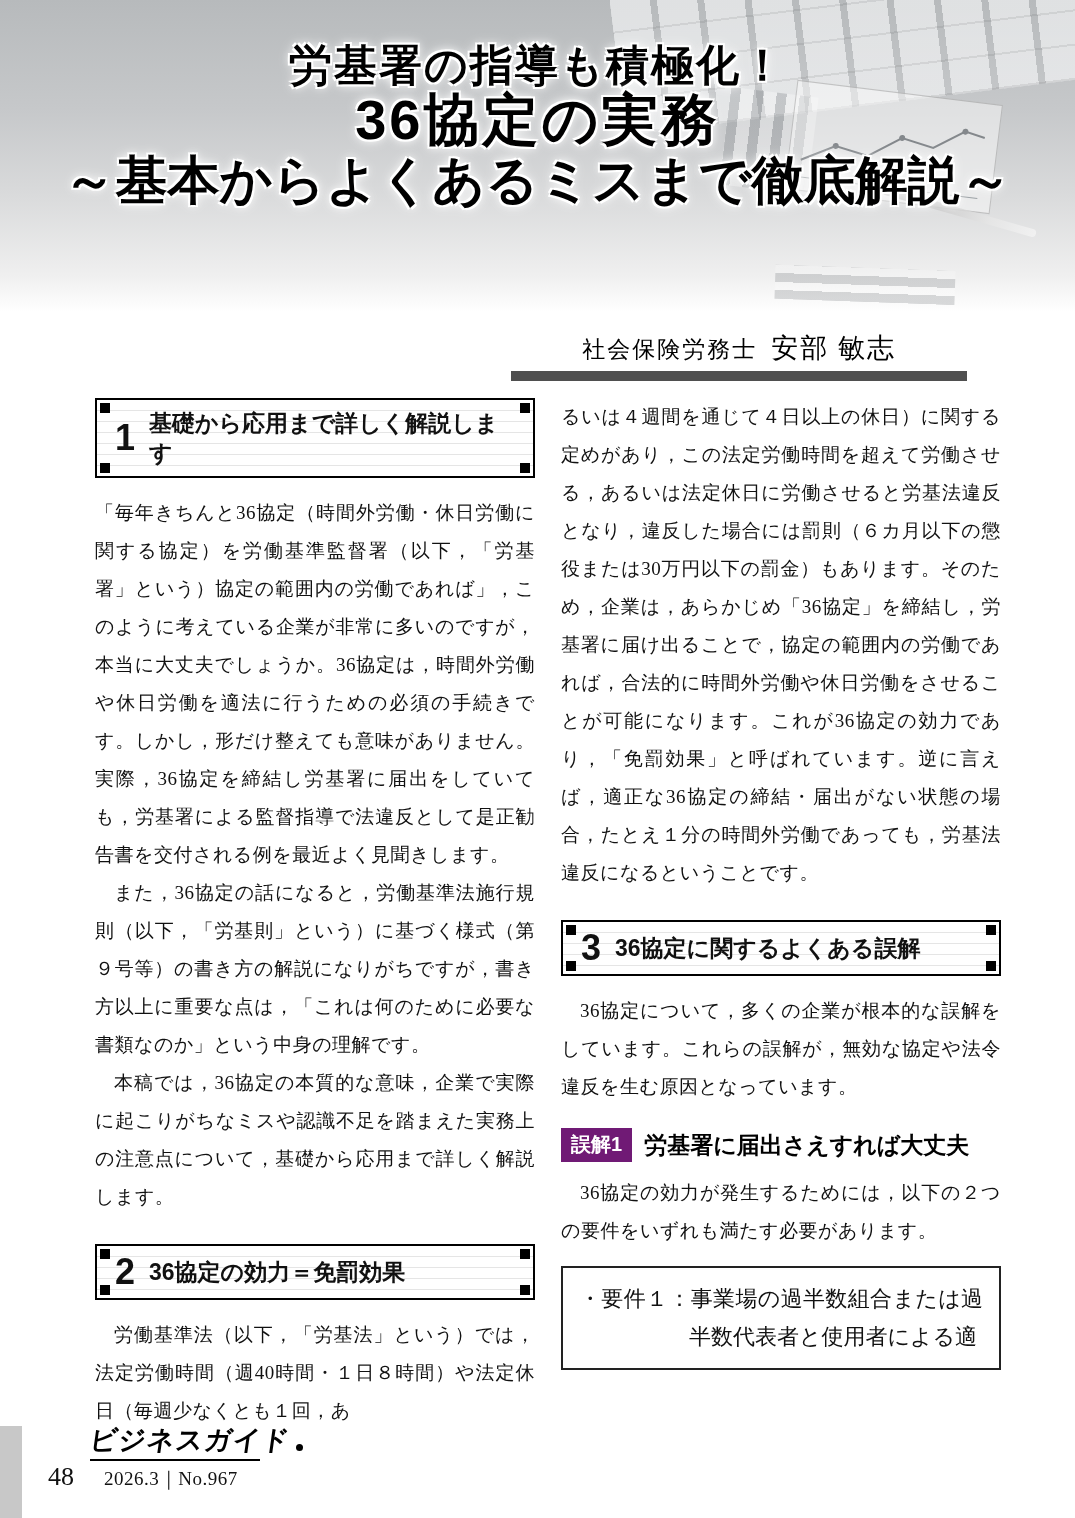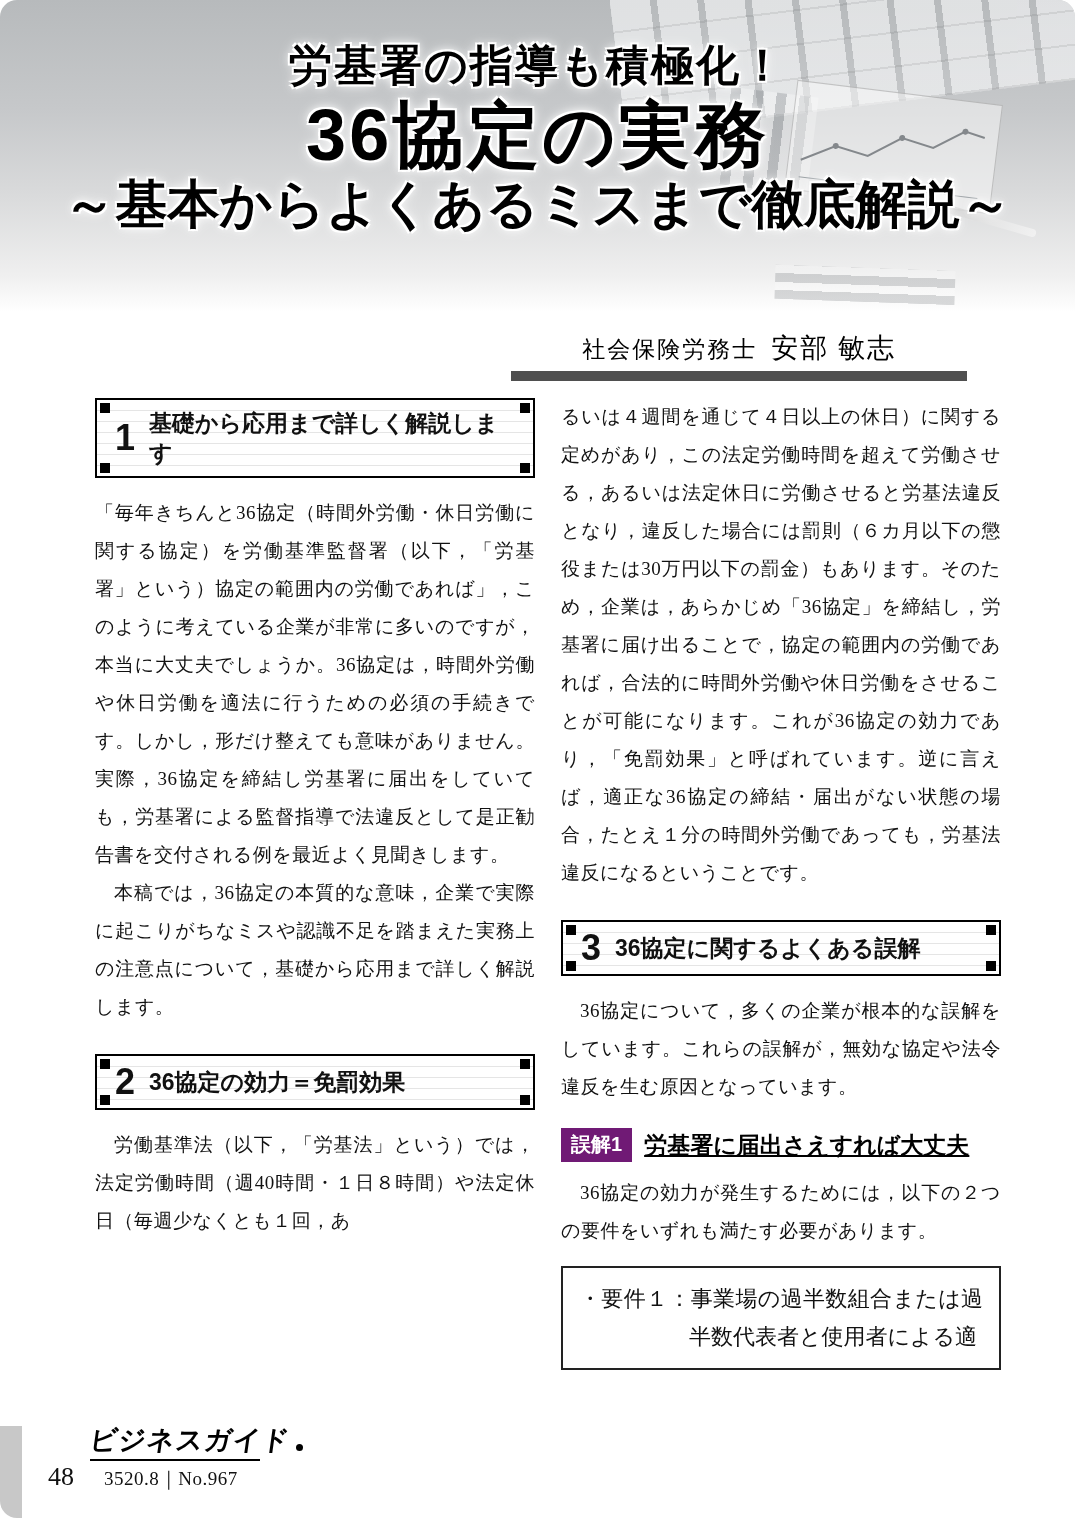--- a/index.html
+++ b/index.html
@@ -1,21 +1,20 @@
 <!DOCTYPE html>
 <html><head>
 <meta charset="utf-8">
 <style>
   html,body { margin:0; padding:0; background:#fff; }
   .page {
     position:relative; width:1075px; height:1518px;
     background:#fff; overflow:hidden;
     font-family:"Liberation Serif","DejaVu Serif",serif;
     color:#111;
-    border-radius:17px;
   }
 
   
   .header {
     position:absolute; top:0; left:0; width:1075px; height:312px;
     background:linear-gradient(180deg,#b7babc 0%,#c6c8ca 35%,#d9dadb 62%,#efefef 88%,#ffffff 100%);
     overflow:hidden;
   }
   .decor-keyboard {
     position:absolute; right:-40px; top:-45px; width:500px; height:150px;
@@ -43,21 +42,21 @@
   .decor-blocks {
     position:absolute; right:120px; top:268px; width:180px; height:34px; opacity:.5;
     background:repeating-linear-gradient(0deg, rgba(120,124,128,.55) 0 9px, rgba(255,255,255,.4) 9px 17px);
     transform:rotate(2deg);
   }
   .titles { position:relative; text-align:center; padding-top:42px;
     font-family:"Liberation Sans","DejaVu Sans",sans-serif; font-weight:900; color:#000;
     text-shadow:-2px -2px 0 #fff, 2px -2px 0 #fff, -2px 2px 0 #fff, 2px 2px 0 #fff, 0 0 9px #fff, 0 0 14px #fff;
   }
   .t1 { font-size:43px; letter-spacing:2px; line-height:1.1; }
-  .t2 { font-size:72px; letter-spacing:3px; line-height:1.12; margin-top:6px; }
+  .t2 { font-size:56px; letter-spacing:3px; line-height:1.12; margin-top:0; }
   .t3 { font-size:52px; letter-spacing:0px; line-height:1.1; margin-top:0; }
 
   
   .author-block { position:absolute; top:330px; right:108px; width:456px; text-align:center; }
   .author-line { font-size:25px; letter-spacing:2px; color:#000; }
   .author-role { font-size:23px; }
   .author-name { font-size:27px; margin-left:14px; }
   .author-bar { height:10px; background:#4f4f4f; margin-top:5px; }
 
   
@@ -82,21 +81,21 @@
   .sec-title { font-weight:900; font-size:23px; line-height:30px; }
   .corner { position:absolute; width:10px; height:10px; background:#000; }
   .c-tl { top:3px; left:3px; } .c-tr { top:3px; right:3px; }
   .c-bl { bottom:3px; left:3px; } .c-br { bottom:3px; right:3px; }
   .mt { margin-top:28px; }
 
   
   .mis-head { display:flex; align-items:center; gap:12px; margin:22px 0 12px 0;
     font-family:"Liberation Sans","DejaVu Sans",sans-serif; }
   .mis-label { background:#701a75; color:#fff; font-weight:700; font-size:20px; padding:3px 10px 4px; }
-  .mis-title { font-weight:900; font-size:23px; color:#000;text-decoration:underline; }
+  .mis-title { font-weight:900; font-size:23px; color:#000; }
 
   
   .req-box { border:2px solid #222; padding:12px 16px; margin-top:16px; }
   .req-text { margin:0; font-size:22px; line-height:38px; letter-spacing:0;
     padding-left:5em; text-indent:-5em; text-align:justify; }
 
   
   .footer-edge { position:absolute; left:0; bottom:0; width:22px; height:92px; background:#c8c8c8; }
   .footer { position:absolute; left:48px; bottom:26px; display:flex; align-items:flex-end; gap:16px; }
   .page-num { font-size:26px; line-height:30px; }
@@ -148,20 +147,21 @@
       <div class="sec-box">
         <span class="corner c-tl"></span>
         <span class="corner c-tr"></span>
         <span class="corner c-bl"></span>
         <span class="corner c-br"></span>
         <span class="sec-num">1</span>
         <span class="sec-title">基礎から応用まで詳しく解説します</span>
       </div>
 
       <p class="para">「毎年きちんと36協定（時間外労働・休日労働に関する協定）を労働基準監督署（以下，「労基署」という）協定の範囲内の労働であれば」，このように考えている企業が非常に多いのですが，本当に大丈夫でしょうか。36協定は，時間外労働や休日労働を適法に行うための必須の手続きです。しかし，形だけ整えても意味がありません。実際，36協定を締結し労基署に届出をしていても，労基署による監督指導で法違反として是正勧告書を交付される例を最近よく見聞きします。</p>
+      <p class="para indent">また，36協定の話になると，労働基準法施行規則（以下，「労基則」という）に基づく様式（第９号等）の書き方の解説になりがちですが，書き方以上に重要な点は，「これは何のために必要な書類なのか」という中身の理解です。</p>
       <p class="para indent">本稿では，36協定の本質的な意味，企業で実際に起こりがちなミスや認識不足を踏まえた実務上の注意点について，基礎から応用まで詳しく解説します。</p>
 
       <div class="sec-box mt">
         <span class="corner c-tl"></span>
         <span class="corner c-tr"></span>
         <span class="corner c-bl"></span>
         <span class="corner c-br"></span>
         <span class="sec-num">2</span>
         <span class="sec-title">36協定の効力＝免罰効果</span>
       </div>
@@ -198,17 +198,17 @@
 
   <div class="footer-edge"></div>
   <div class="footer">
     <div class="page-num">48</div>
     <div class="logo-block">
       <div class="logo-row">
         <span class="logo">ビジネスガイド</span>
         <span class="logo-dot"></span>
       </div>
       <div class="logo-rule"></div>
-      <div class="issue">3520.8｜No.967</div>
+      <div class="issue">2026.3｜No.967</div>
     </div>
   </div>
 
 </div>
 
 </body></html>

